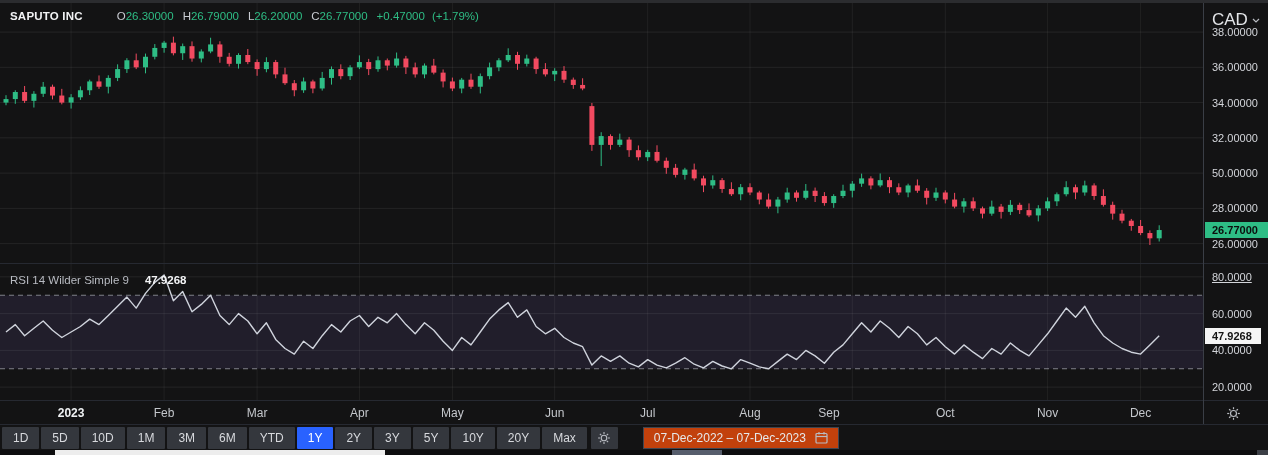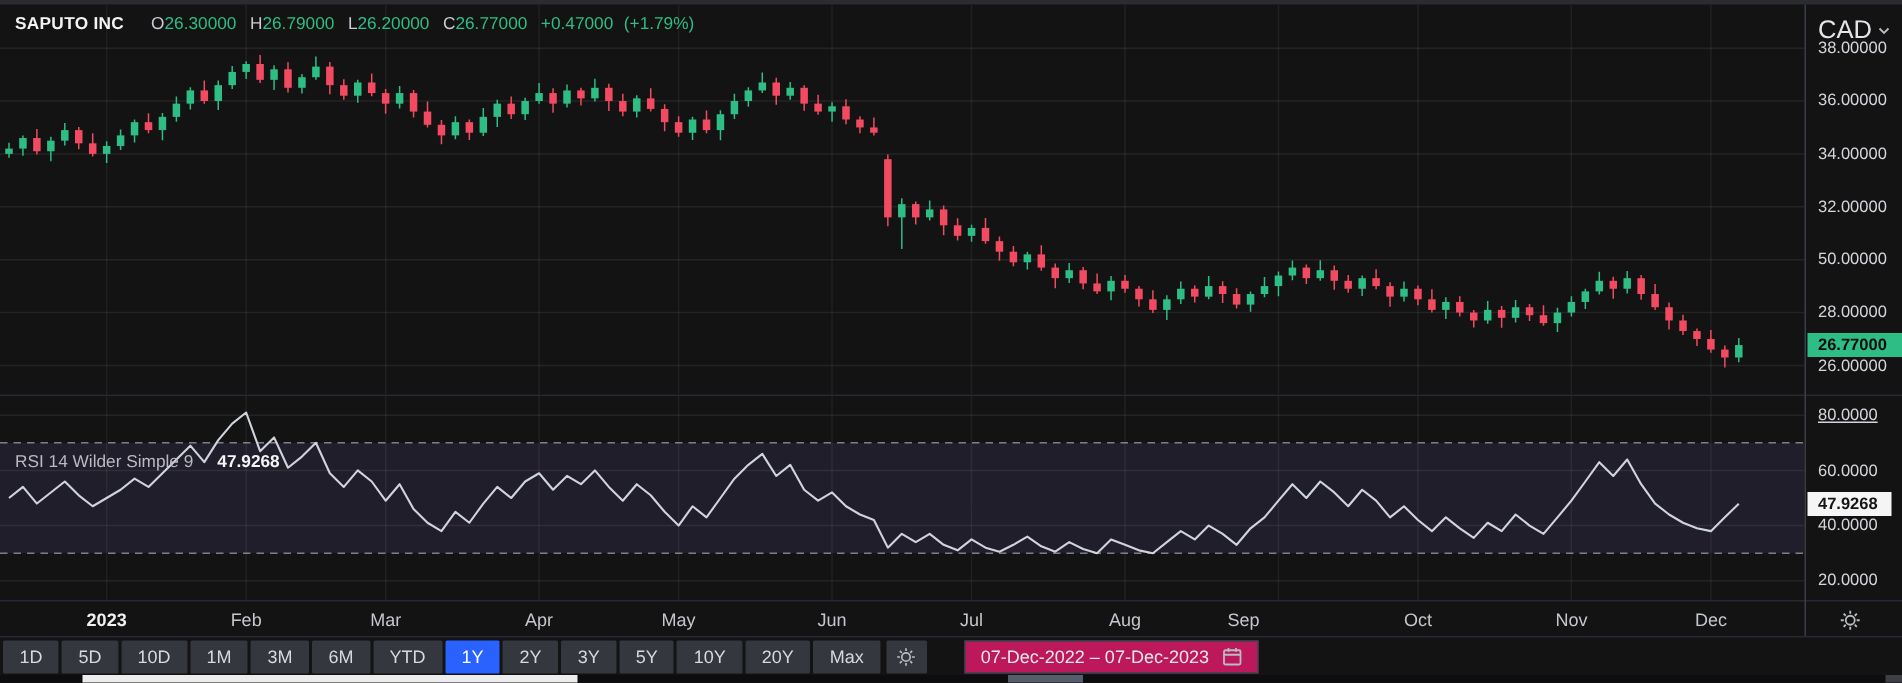--- a/index.html
+++ b/index.html
@@ -15,28 +15,28 @@
   #price-svg{position:absolute;left:0;top:3px;}
   #rsi-svg{position:absolute;left:0;top:264px;}
   .divider{position:absolute;left:0;width:1268px;height:1px;background:#262931;}
   #div-mid{top:263px;}
   #div-axis{top:400px;}
   #div-toolbar{top:424px;}
 
   
   #price-header{position:absolute;left:10px;top:10px;display:flex;align-items:center;
     font-size:11.5px;white-space:nowrap;z-index:5;}
-  .symbol{color:#f2f3f5;font-weight:bold;letter-spacing:.2px;margin-right:18px;}
+  .symbol{color:#f2f3f5;font-weight:bold;letter-spacing:.2px;margin-right:34px;}
   .ohlc-item{margin-right:9px;}
   .ohlc-label{color:#c9ccd2;}
   .ohlc-value{color:#2ebd85;}
   .chg{color:#2ebd85;margin-right:7px;}
 
   #rsi-header{position:absolute;left:10px;top:274px;display:flex;align-items:center;
-    font-size:11.5px;white-space:nowrap;z-index:5;margin-top:28px;}
+    font-size:11.5px;white-space:nowrap;z-index:5;}
   .rsi-name{color:#b8bbc2;}
   .rsi-val{color:#f3f4f6;font-weight:bold;margin-left:16px;}
 
   
   #right-axis{position:absolute;left:1203px;top:3px;width:65px;height:421px;
     border-left:1px solid #3a3e46;box-sizing:border-box;font-size:11px;color:#d3d5da;}
   .axis-tick{position:absolute;left:8px;transform:translateY(-50%);white-space:nowrap;}
   #currency{position:absolute;left:8px;top:7px;display:flex;align-items:center;gap:4px;
     color:#e3e5e8;font-size:17px;cursor:pointer;}
   .badge{position:absolute;left:1px;width:63px;box-sizing:border-box;
@@ -51,21 +51,21 @@
   #axis-gear{position:absolute;left:1224px;top:405px;width:18px;height:16px;
     display:flex;align-items:center;justify-content:center;cursor:pointer;}
 
   
   #toolbar{position:absolute;left:0;top:425px;width:1268px;height:25px;
     display:flex;align-items:center;padding-left:2px;box-sizing:border-box;gap:4px;}
   .tb-btn{height:22px;padding:0 11px;display:flex;align-items:center;justify-content:center;
     background:#34373d;color:#d7d9dd;font-size:12px;border-radius:1px;cursor:pointer;user-select:none;}
   .tb-btn.active{background:#2962ff;color:#ffffff;}
   .tb-gear{padding:0;width:27px;}
-  #date-box{margin-left:21px;height:20px;border:1px solid #40454f;background:#be185d;
+  #date-box{margin-left:21px;height:20px;border:1px solid #40454f;background:#c2410c;
     display:flex;align-items:center;gap:9px;padding:0 10px;font-size:12px;color:#e6e8ea;cursor:pointer;}
 
   
   #scroll-track{position:absolute;left:0;top:450px;width:1268px;height:5px;background:#0d0d0f;}
   .scroll-thumb{position:absolute;top:0;height:5px;}
   #scroll-thumb-main{left:55px;width:330px;background:#ededed;}
   #scroll-piece{left:672px;width:50px;background:#565d6c;}
   #scroll-nub{left:1257px;width:11px;background:#3c3f46;}
   .icon-stroke{stroke:#b9bcc2;fill:none;stroke-width:1.2;}
 </style>

